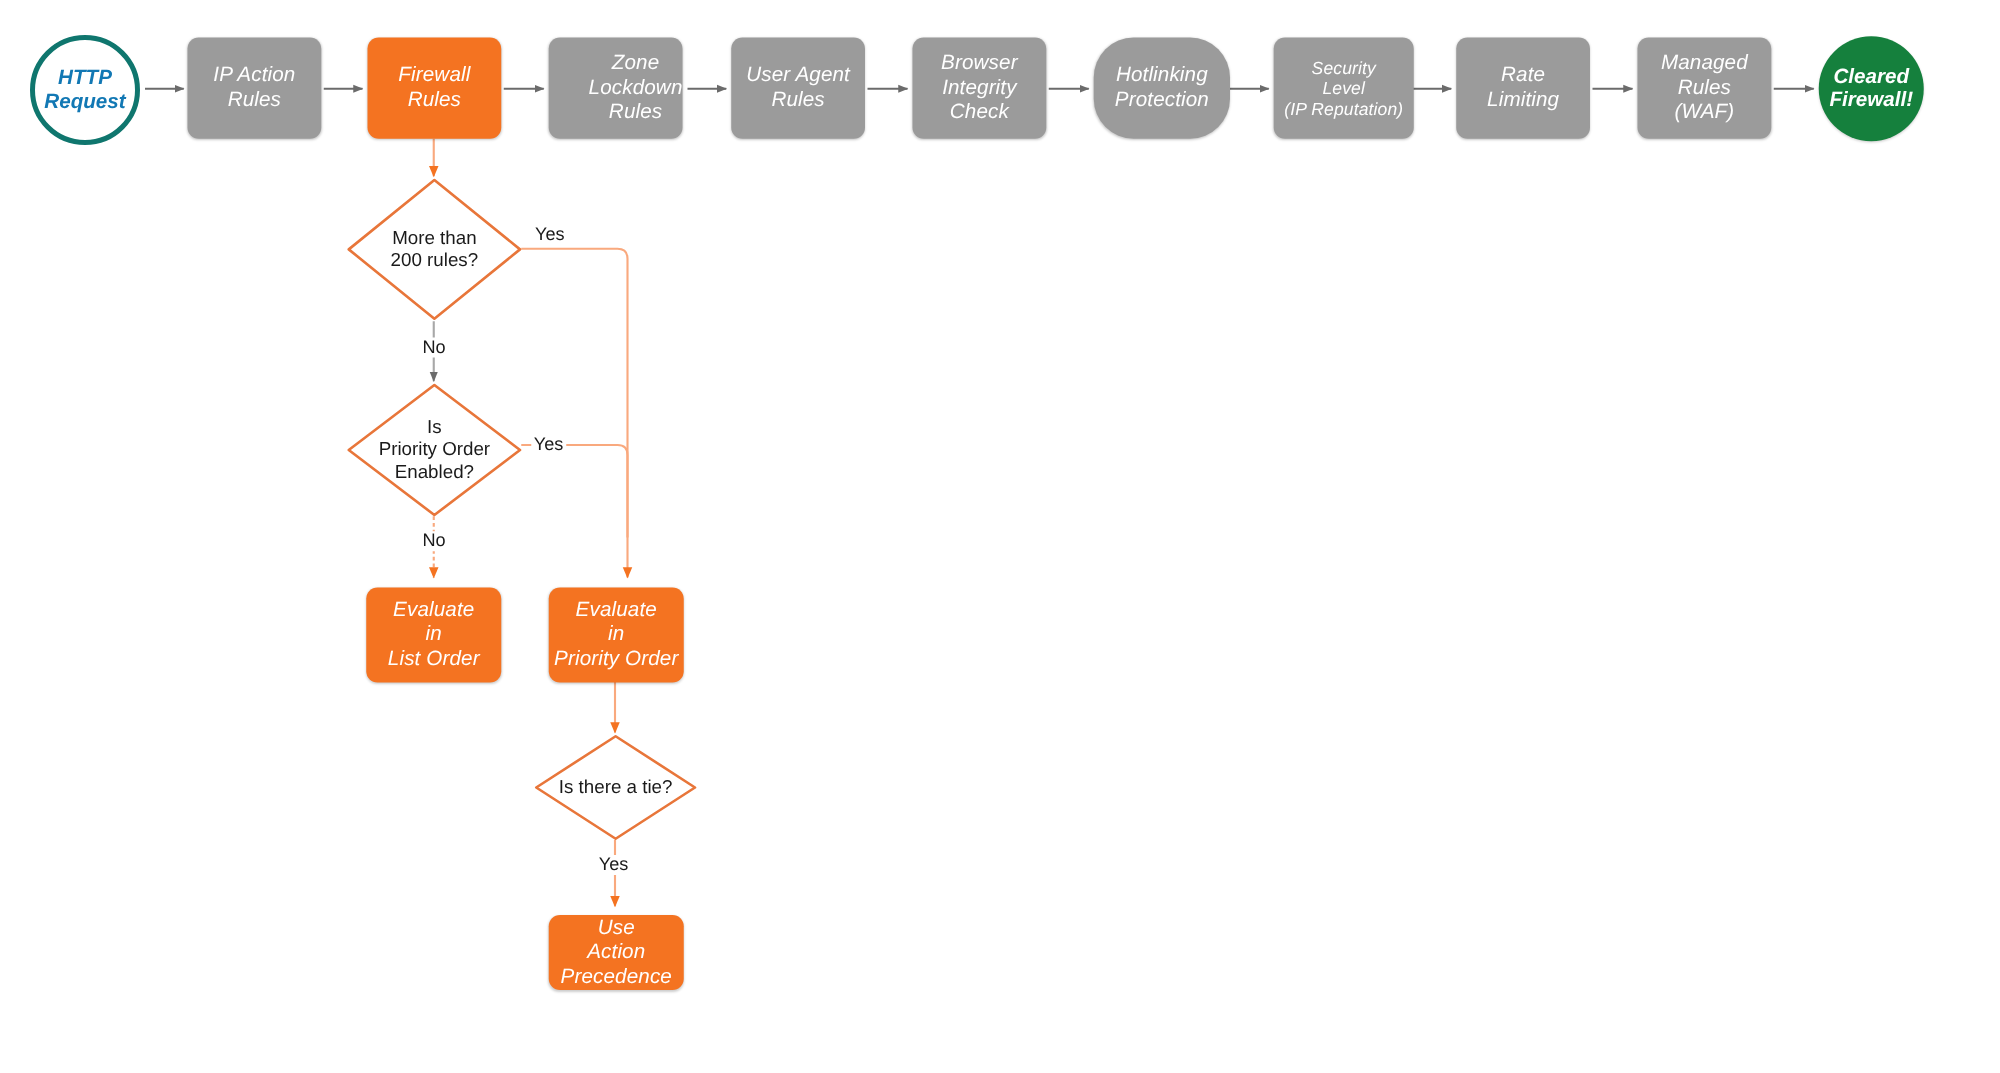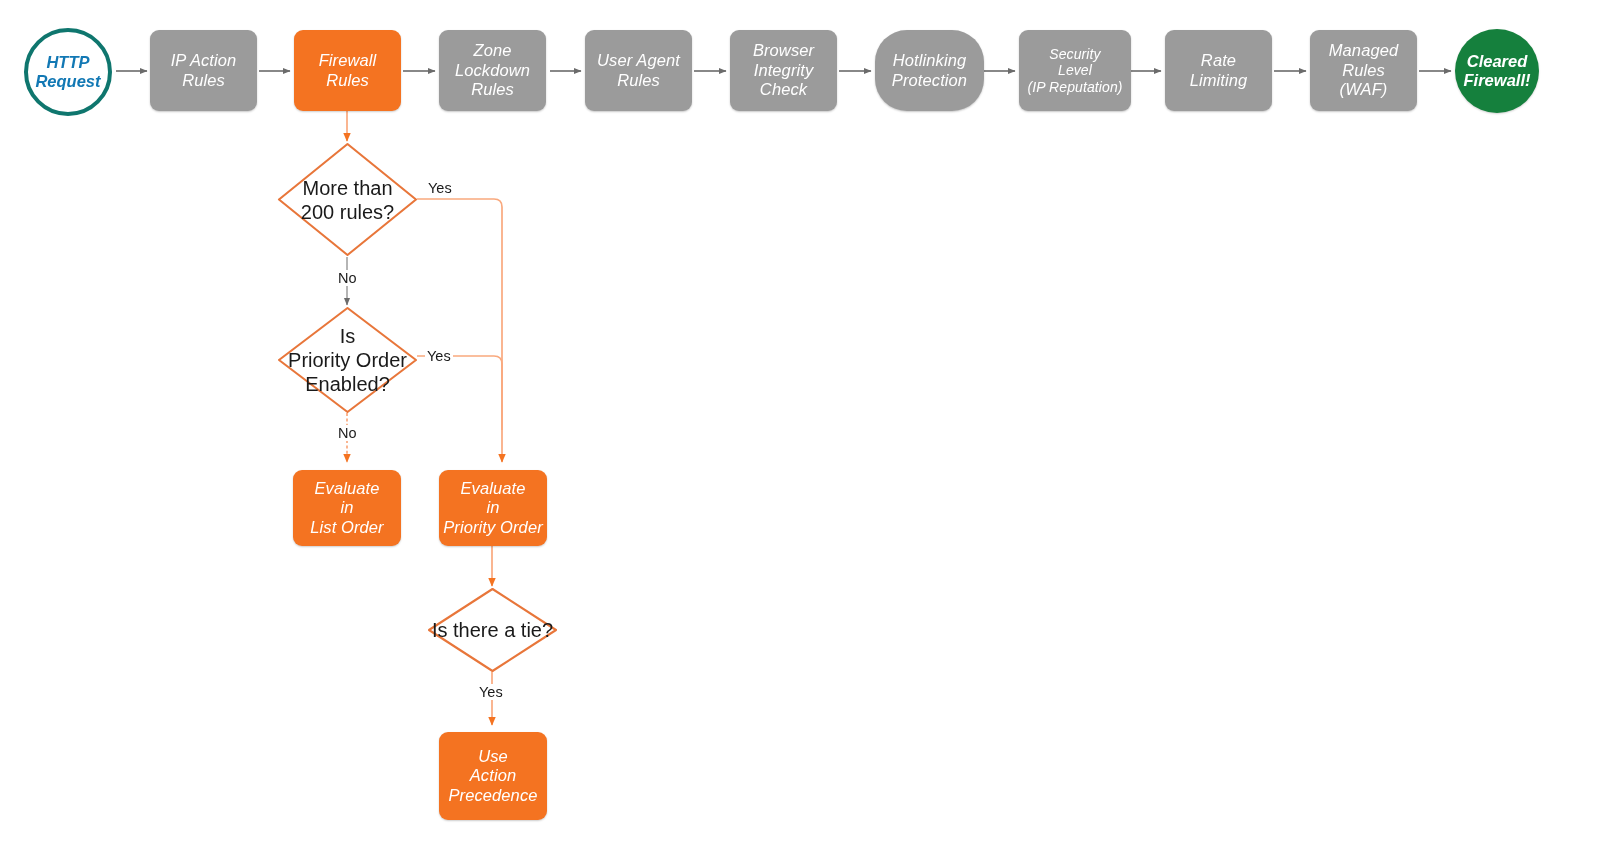--- a/index.html
+++ b/index.html
@@ -91,21 +91,21 @@
     position: absolute;
     left: 0;
     top: 0;
     width: 100%;
     height: 100%;
     display: flex;
     align-items: center;
     justify-content: center;
     text-align: center;
     white-space: pre-line;
-    font-size: 20px;
+    font-size: 15px;
     color: #1a1a1a;
     line-height: 1.2;
   }
 
   
   .edge-label {
     position: absolute;
     font-size: 14.5px;
     color: #1a1a1a;
     background: #ffffff;
@@ -167,21 +167,21 @@
   <div class="node proc gray" style="left:150px; top:30px; width:107px; height:81px;">
     <span>IP Action
 Rules</span>
   </div>
 
   <div class="node proc orange" style="left:294px; top:30px; width:107px; height:81px;">
     <span>Firewall
 Rules</span>
   </div>
 
-  <div class="node proc gray" style="left:439px; top:30px; width:107px; height:81px;">
+  <div class="node proc gray" style="left:439px; top:30px; width:107px; height:81px;justify-content:flex-end;">
     <span>Zone
 Lockdown
 Rules</span>
   </div>
 
   <div class="node proc gray" style="left:585px; top:30px; width:107px; height:81px;">
     <span>User Agent
 Rules</span>
   </div>
 
@@ -247,21 +247,21 @@
 in
 List Order</span>
   </div>
 
   <div class="node proc orange" style="left:439px; top:470px; width:108px; height:76px;">
     <span>Evaluate
 in
 Priority Order</span>
   </div>
 
-  <div class="node proc orange" style="left:439px; top:732px; width:108px; height:88px;align-items:center;">
+  <div class="node proc orange" style="left:439px; top:732px; width:108px; height:60px;align-items:center;">
     <span>Use
 Action
 Precedence</span>
   </div>
 
   <span class="edge-label" style="left:426px; top:180px;">Yes</span>
 
   <span class="edge-label" style="left:336px; top:270px;">No</span>
 
   <span class="edge-label" style="left:425px; top:348px;">Yes</span>

